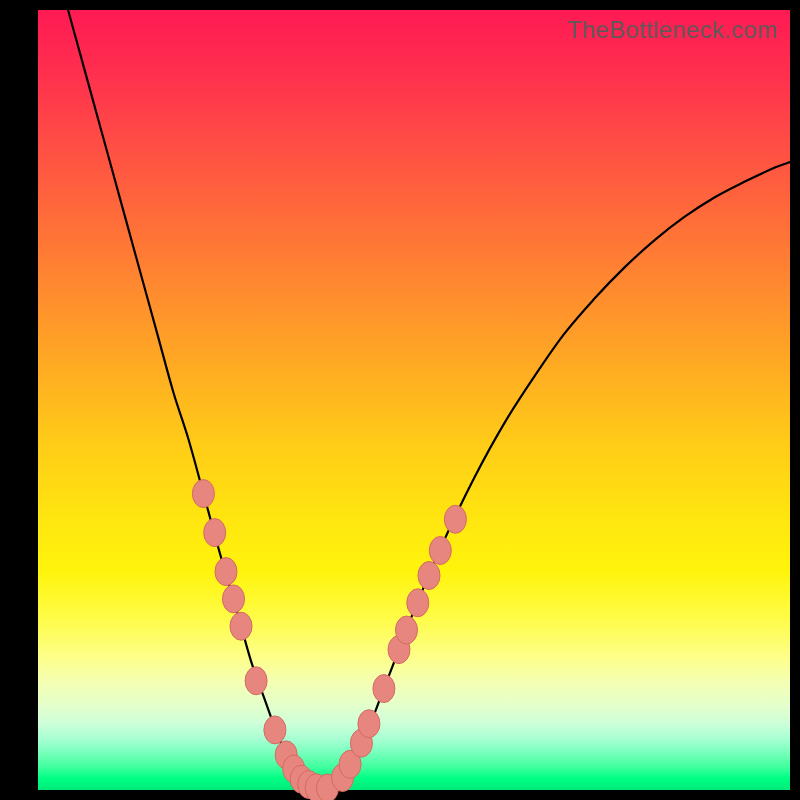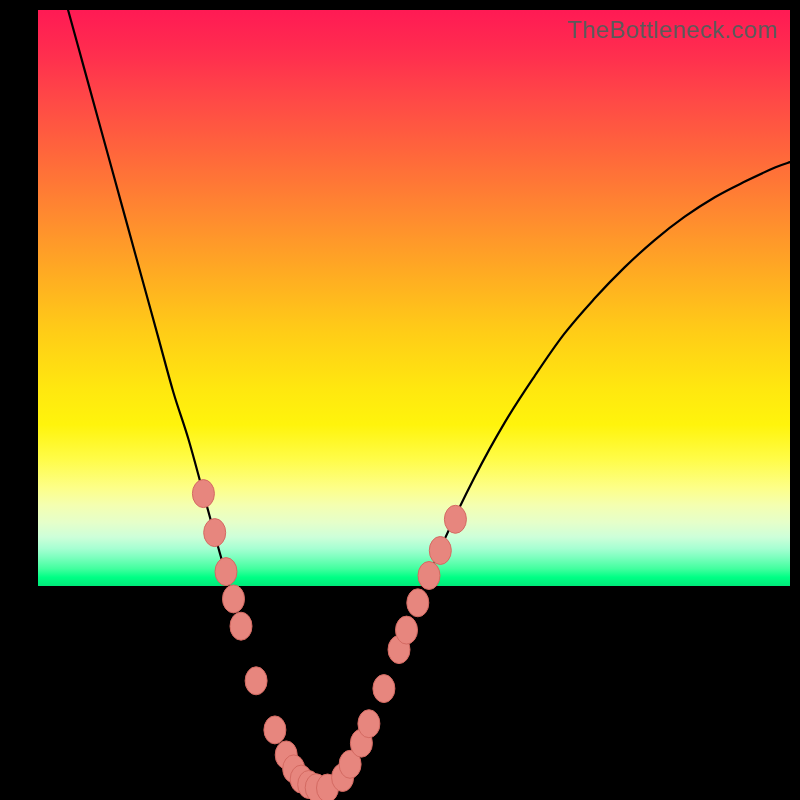--- a/index.html
+++ b/index.html
@@ -15,21 +15,21 @@
     position: relative;
     width: 800px;
     height: 800px;
     background: #000;
   }
   .plot {
     position: absolute;
     left: 38px;
     top: 10px;
     width: 752px;
-    height: 576px;
+    height: 780px;
     
     background: linear-gradient(to bottom,
       #ff1a54 0%,
       #ff2f4e 8%,
       #ff4a46 16%,
       #ff6a3a 26%,
       #ff8b2f 36%,
       #ffac22 46%,
       #ffcd17 56%,
       #ffe80f 66%,

